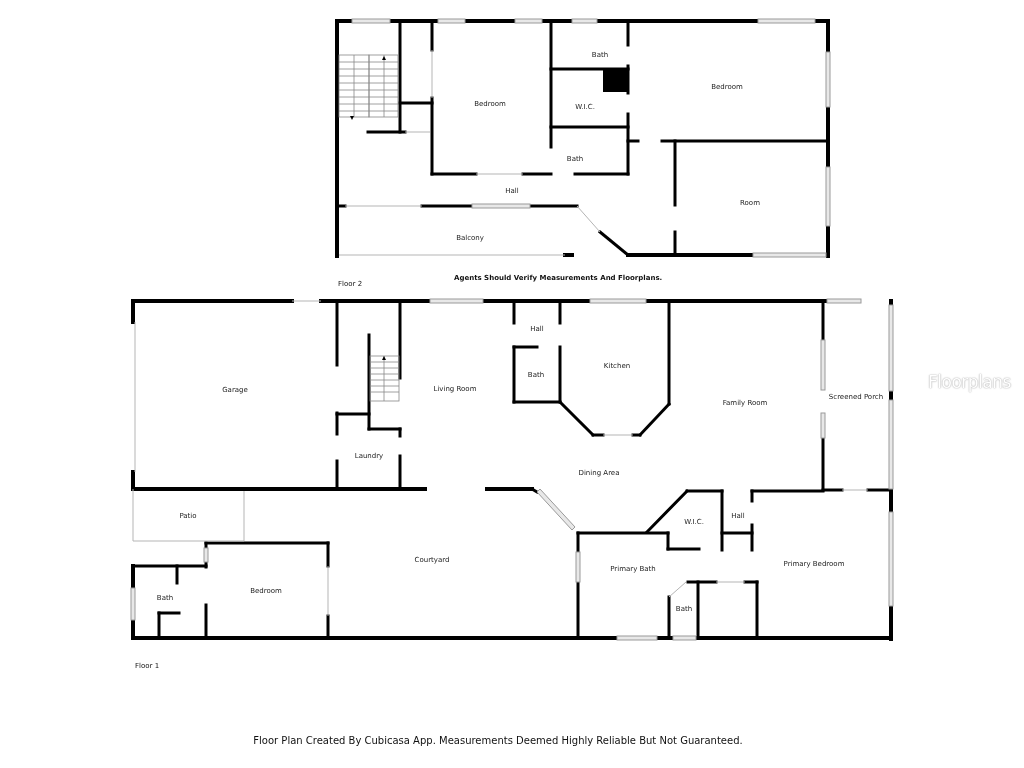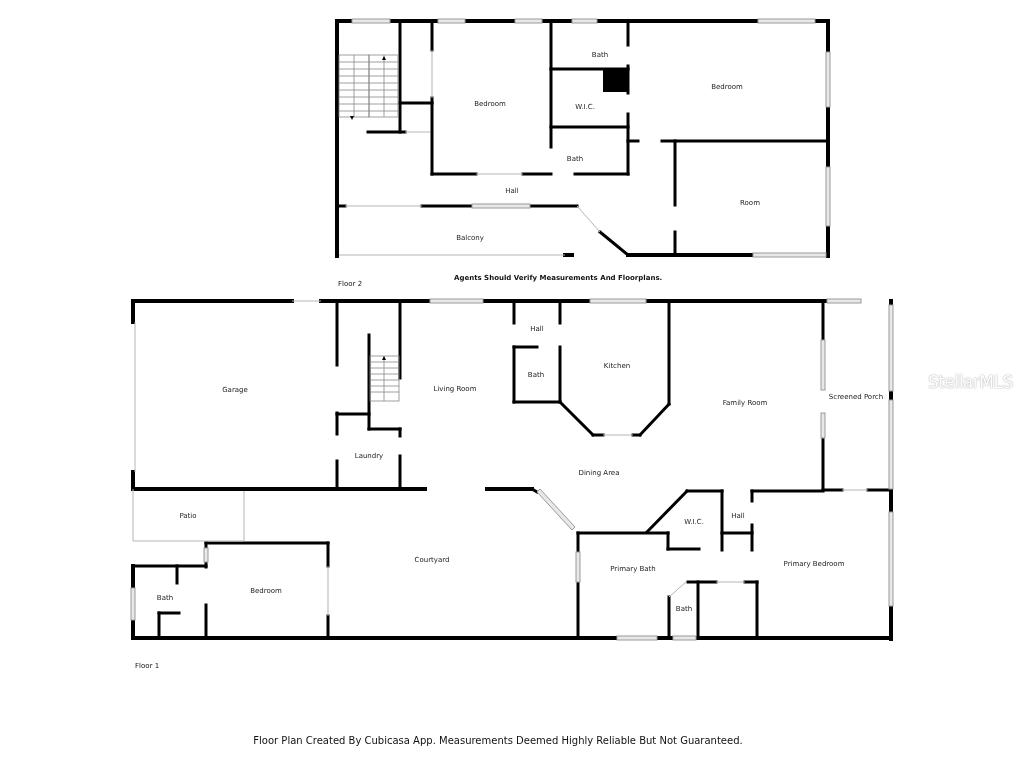--- a/index.html
+++ b/index.html
@@ -273,14 +273,14 @@
       <text class="label" x="738" y="516">Hall</text>
       <text class="label" x="633" y="569">Primary Bath</text>
       <text class="label" x="684" y="609">Bath</text>
       <text class="label" x="814" y="564">Primary Bedroom</text>
     </g>
   </g>
 
   <text class="note" x="135" y="668">Floor 1</text>
 </svg>
 
-<div class="watermark">StellarMLS</div>
+<div class="watermark">Floorplans</div>
 <div class="footer">Floor Plan Created By Cubicasa App. Measurements Deemed Highly Reliable But Not Guaranteed.</div>
 
 </body></html>

